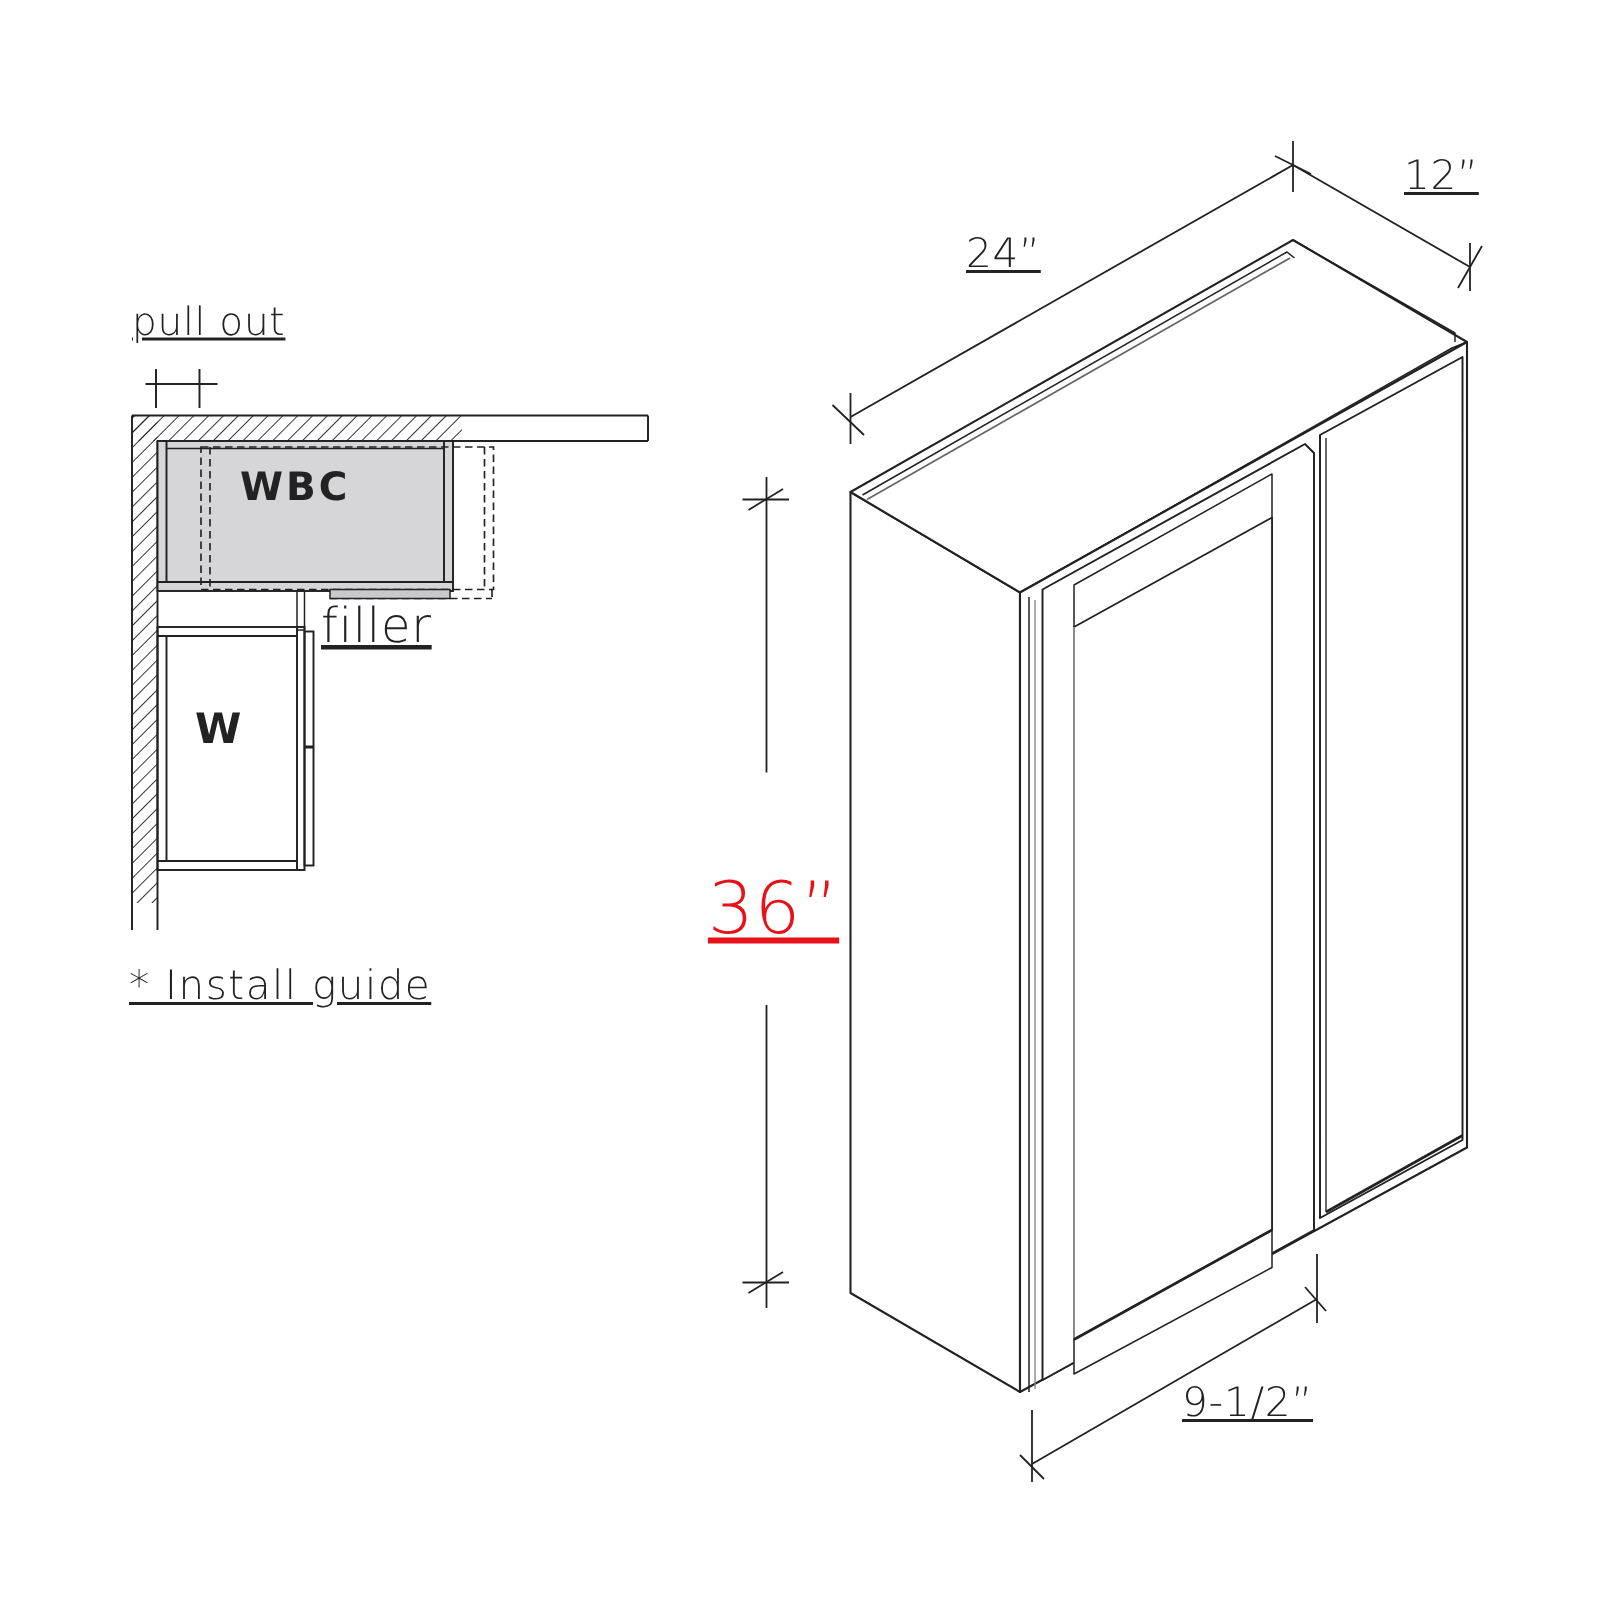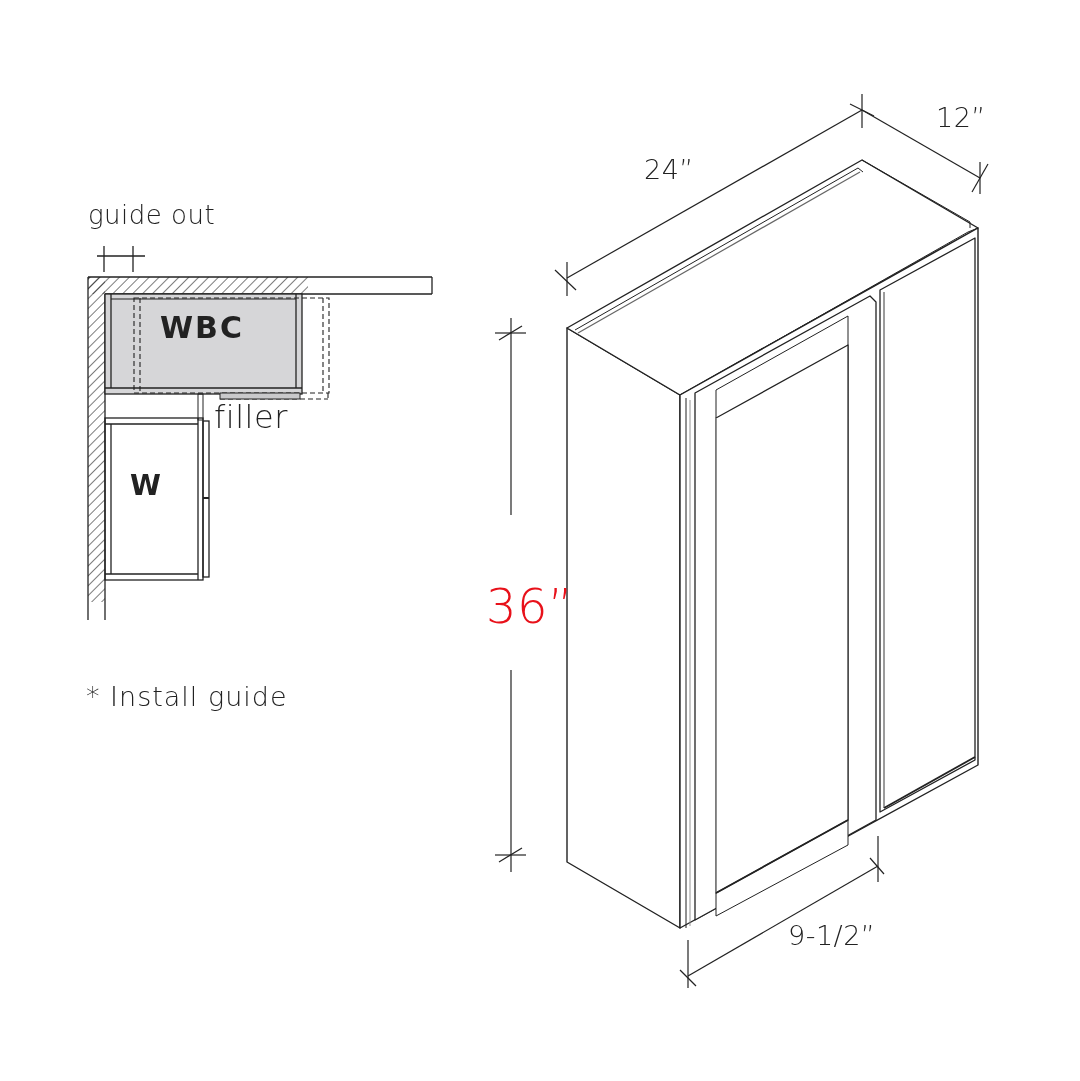--- a/index.html
+++ b/index.html
@@ -1,19 +1,19 @@
 <!DOCTYPE html>
 <html><head>
 <meta charset="utf-8">
 <style>
   html, body { margin: 0; padding: 0; background: #ffffff; }
   body { width: 1080px; height: 1081px; position: relative; overflow: hidden; font-family: "DejaVu Sans", sans-serif; }
   #stage { position: absolute; left: 0; top: 0; width: 1080px; height: 1081px; }
   .lbl { position: absolute; color: #222222; font-family: "DejaVu Sans", sans-serif; white-space: nowrap; }
-  .dim { font-weight: 300; letter-spacing: 0.5px; }
+  .dim { font-weight: 300; letter-spacing: 0.5px; text-decoration: underline; }
   .bold { font-weight: bold; color: #222; }
 </style>
 </head>
 <body>
 
 <div id="stage">
   <svg width="1080" height="1081" viewBox="0 0 1080 1081" xmlns="http://www.w3.org/2000/svg">
     <defs>
       <pattern id="hatch" patternUnits="userSpaceOnUse" width="7" height="7" patternTransform="rotate(45)">
         <line x1="0" y1="0" x2="0" y2="7" stroke="#222" stroke-width="1.2"></line>
@@ -131,23 +131,23 @@
         <line x1="688" y1="976" x2="878" y2="866"></line>
         <line x1="688" y1="940" x2="688" y2="988"></line>
         <line x1="680" y1="970" x2="696" y2="986"></line>
         <line x1="878" y1="836" x2="878" y2="882"></line>
         <line x1="870" y1="858" x2="884" y2="874"></line>
       </g>
     </g>
   </svg>
 
   
-  <div class="lbl dim" style="left:88px; top:200px; font-size:26px;">guide out</div>
-  <div class="lbl bold" style="left:160px; top:310px; font-size:30px; letter-spacing:2px;">WBC</div>
+  <div class="lbl dim" style="left:88px; top:200px; font-size:26px;">pull out</div>
+  <div class="lbl bold" style="left:160px; top:310px; font-size:26px; letter-spacing:2px;">WBC</div>
   <div class="lbl dim" style="left:214px; top:398px; font-size:32px;">filler</div>
   <div class="lbl bold" style="left:130px; top:469px; font-size:28px;">W</div>
-  <div class="lbl dim" style="left:86px; top:642px; font-size:27px; letter-spacing:1px;margin-top:39px;">* Install guide</div>
+  <div class="lbl dim" style="left:86px; top:642px; font-size:27px; letter-spacing:1px;">* Install guide</div>
 
   <div class="lbl dim" style="left:644px; top:154px; font-size:27px;">24”</div>
   <div class="lbl dim" style="left:936px; top:102px; font-size:27px;">12”</div>
-  <div class="lbl dim" style="left:472px; top:578px; font-size:48px; color:#e8111a;margin-left:14px;">36”</div>
+  <div class="lbl dim" style="left:472px; top:578px; font-size:48px; color:#e8111a;">36”</div>
   <div class="lbl dim" style="left:788px; top:920px; font-size:27px;">9-1/2”</div>
 </div>
 
 </body></html>

